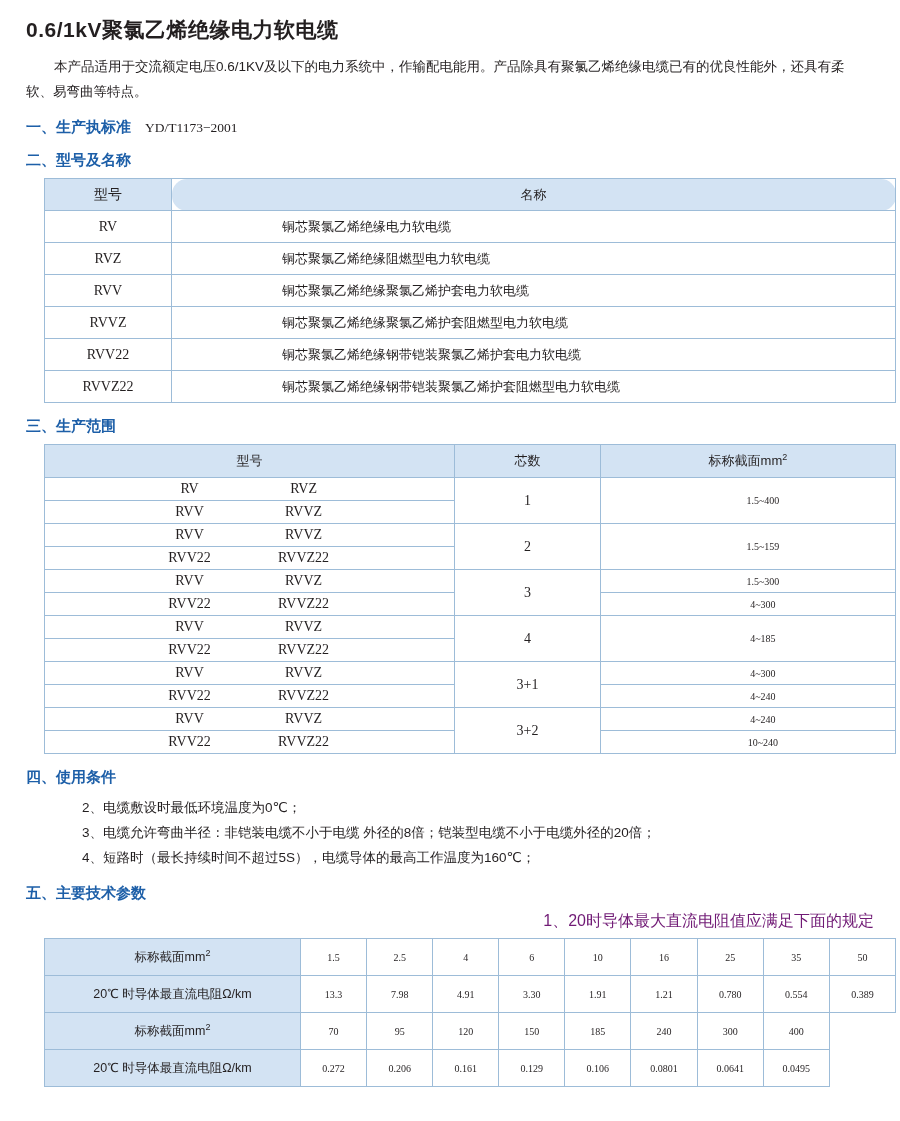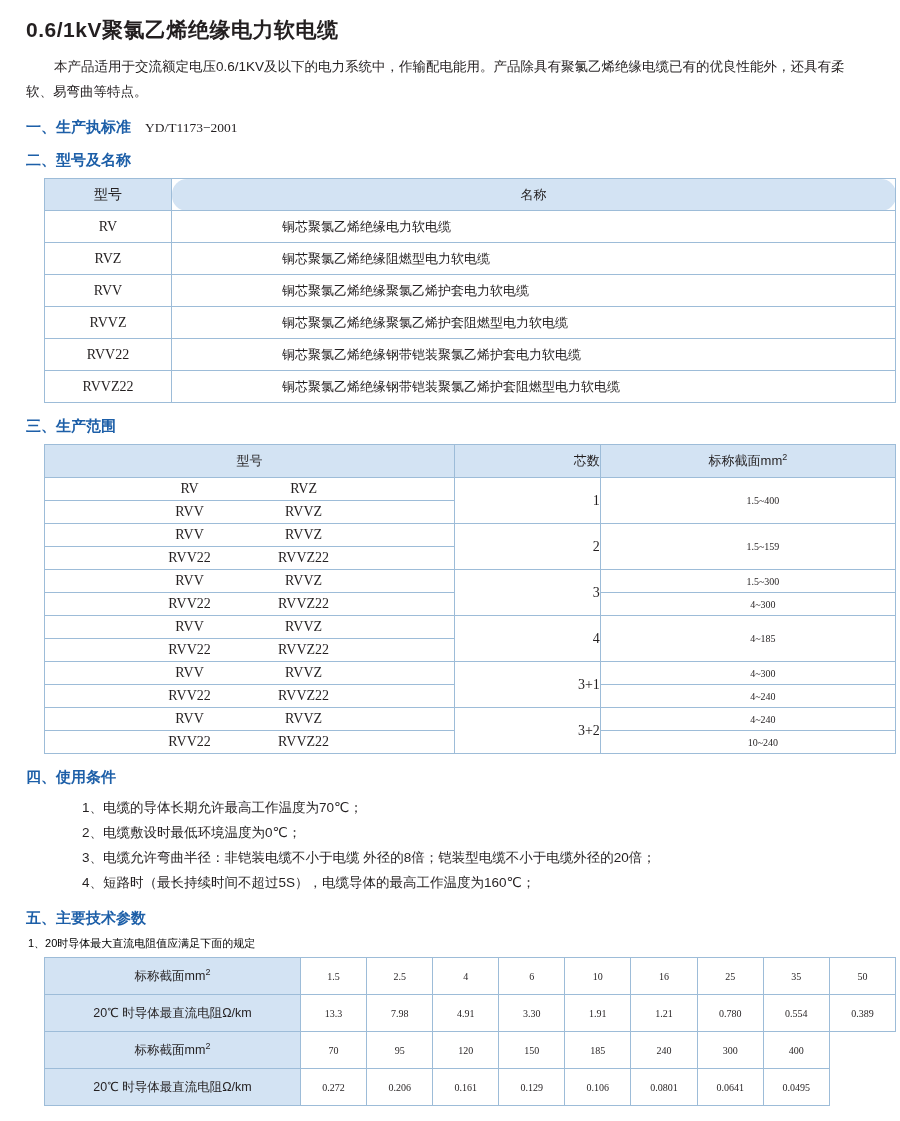--- a/index.html
+++ b/index.html
@@ -90,21 +90,20 @@
     height: 22px;
   }
   #range-table .thead td {
     height: 32px;
   }
   #range-table .c-models {
     width: 420px;
   }
   #range-table .c-cores {
     width: 152px;
-    text-align: right;
   }
   #range-table .c-sect {
     width: 278px;
   }
   sup {
     font-size: 9px;
     vertical-align: super;
   }
   .mpair {
     display: flex;
@@ -133,23 +132,24 @@
     list-style: none;
     margin: 4px 0 0 0;
     padding: 0 0 0 56px;
   }
   ol.conds li {
     font-size: 13.5px;
     line-height: 25px;
     color: #231f20;
   }
   .param-note {
-    font-size: 11px;
+    font-size: 16px;
     margin: 6px 0 6px 2px;
-    color: #000000;
+    color: #701a75;
+    text-align: right;
   }
   
   #res-table td {
     height: 36px;
     font-family: "Liberation Serif", serif;
     font-size: 10px;
   }
   #res-table td.label {
     background: #d3e3f3;
     width: 260px;
@@ -336,21 +336,20 @@
         </div>
       </td>
       <td class="c-sect sect-val">10~240</td>
     </tr>
   </tbody>
     </table>
 
   <h2 class="sec">四、使用条件</h2>
 
   <ol class="conds">
-    <li>1、电缆的导体长期允许最高工作温度为70℃；</li>
     <li>2、电缆敷设时最低环境温度为0℃；</li>
     <li>3、电缆允许弯曲半径：非铠装电缆不小于电缆 外径的8倍；铠装型电缆不小于电缆外径的20倍；</li>
     <li>4、短路时（最长持续时间不超过5S），电缆导体的最高工作温度为160℃；</li>
   </ol>
 
   <h2 class="sec">五、主要技术参数</h2>
 
   <div class="param-note">1、20时导体最大直流电阻值应满足下面的规定</div>
 
   <table id="res-table">

